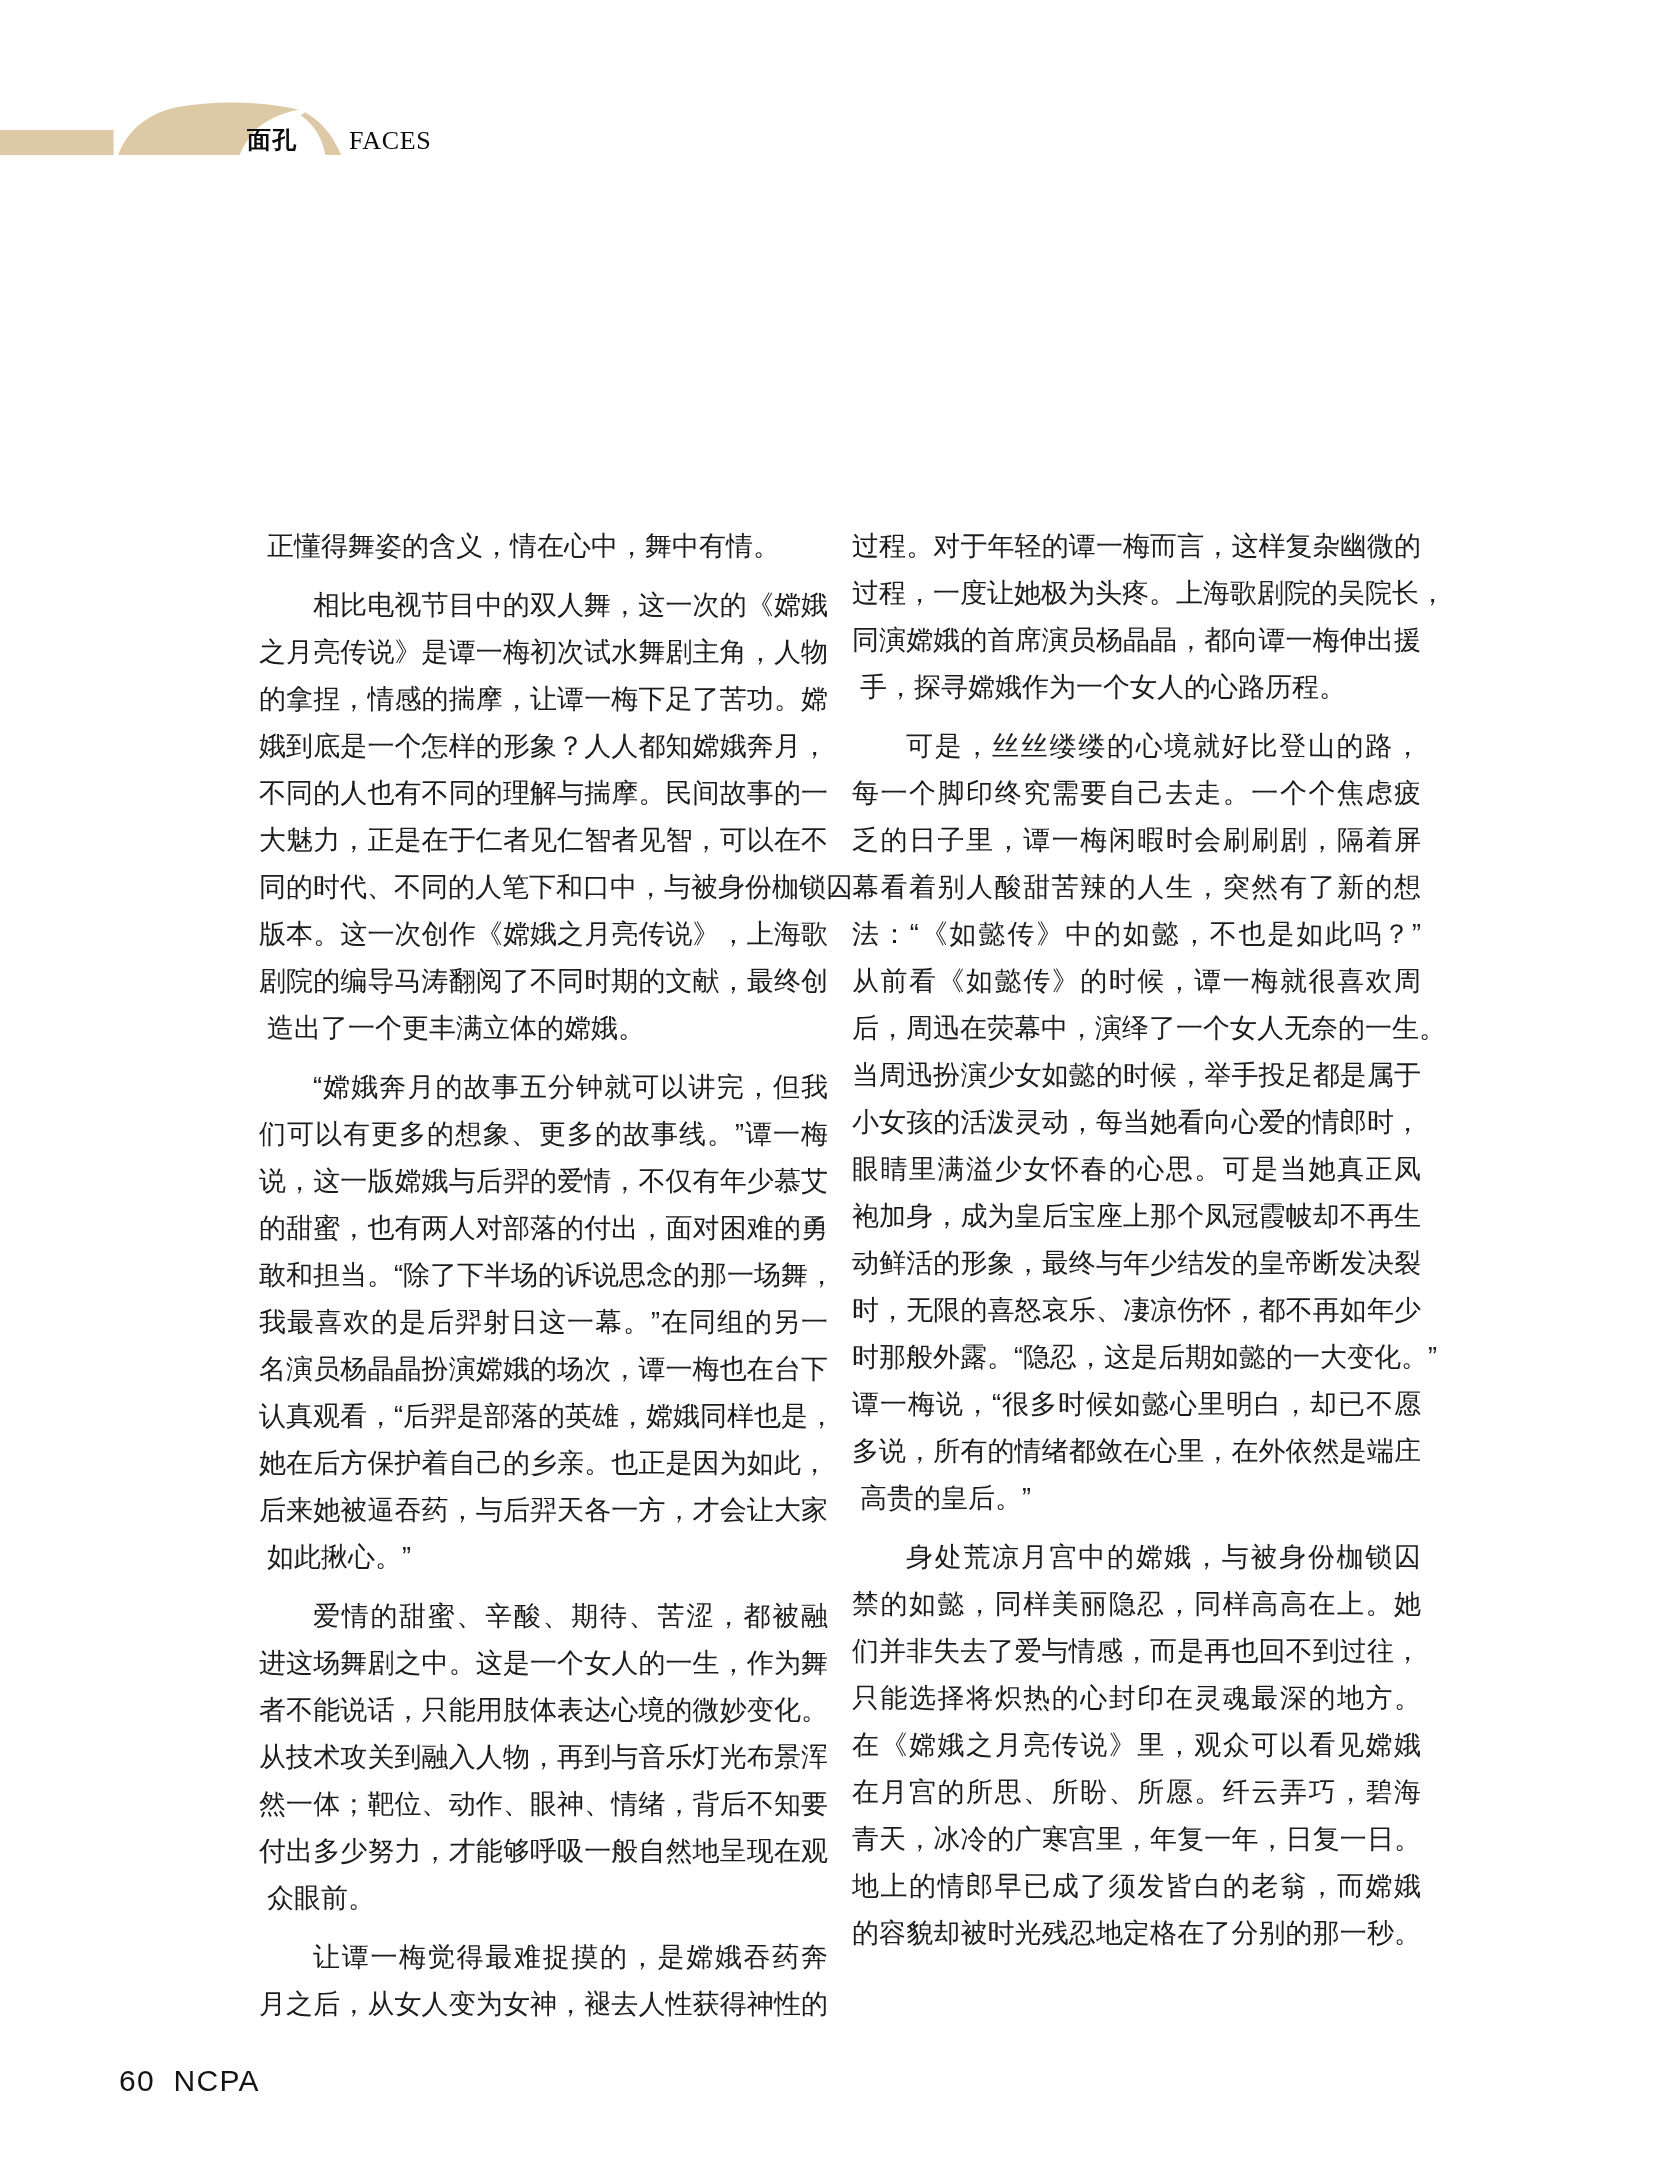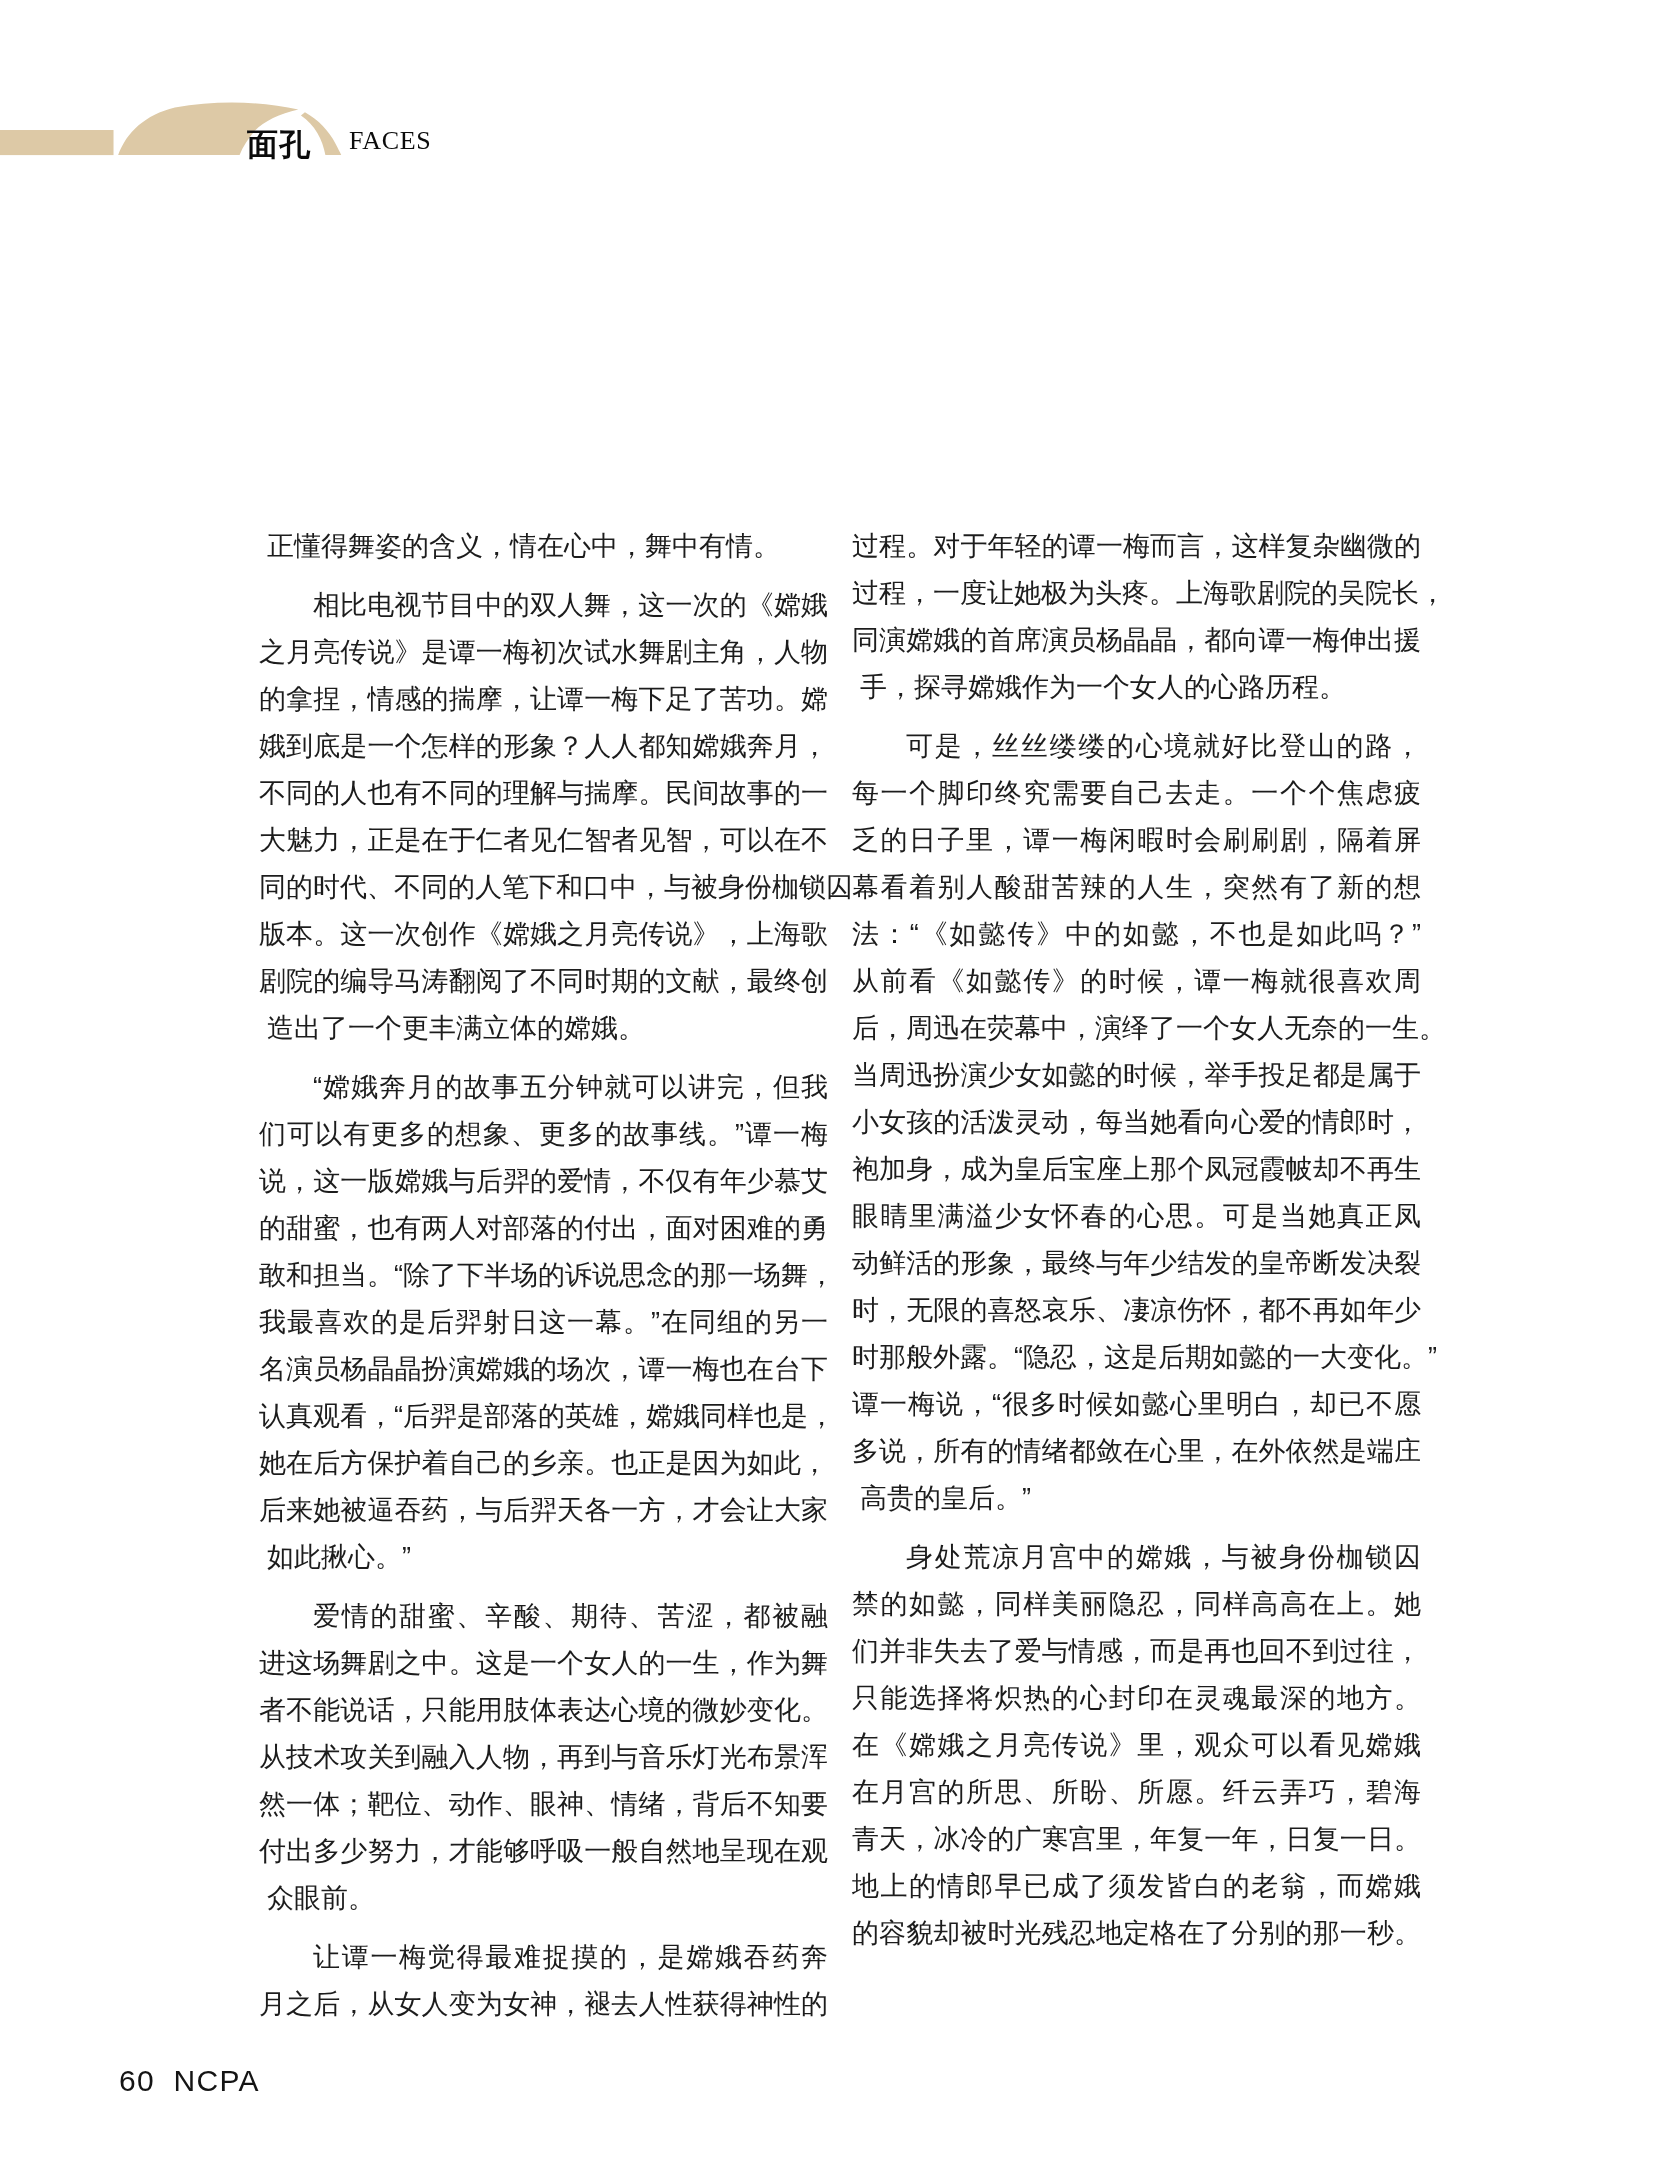--- a/index.html
+++ b/index.html
@@ -13,21 +13,21 @@
   }
   
   #header-graphic{
     position:absolute;
     left:0; top:99px;
     width:462px; height:66px;
   }
   #header-title-cn{
     position:absolute;
     left:247px; top:124px;
-    font-size:31px;
+    font-size:24px;
     font-weight:bold;
     color:#0b0b0b;
     letter-spacing:1.3px;
     white-space:nowrap;
   }
   #header-title-en{
     position:absolute;
     left:349px; top:126px;
     font-family:"Liberation Serif", serif;
     font-size:26px;
@@ -139,22 +139,22 @@
       <div class="text-line end">手，探寻嫦娥作为一个女人的心路历程。</div>
       <div class="text-line indent">可是，丝丝缕缕的心境就好比登山的路，</div>
       <div class="text-line">每一个脚印终究需要自己去走。一个个焦虑疲</div>
       <div class="text-line">乏的日子里，谭一梅闲暇时会刷刷剧，隔着屏</div>
       <div class="text-line">幕看着别人酸甜苦辣的人生，突然有了新的想</div>
       <div class="text-line">法：“《如懿传》中的如懿，不也是如此吗？”</div>
       <div class="text-line">从前看《如懿传》的时候，谭一梅就很喜欢周</div>
       <div class="text-line">后，周迅在荧幕中，演绎了一个女人无奈的一生。</div>
       <div class="text-line">当周迅扮演少女如懿的时候，举手投足都是属于</div>
       <div class="text-line">小女孩的活泼灵动，每当她看向心爱的情郎时，</div>
+      <div class="text-line">眼睛里满溢少女怀春的心思。可是当她真正凤</div>
       <div class="text-line">袍加身，成为皇后宝座上那个凤冠霞帔却不再生</div>
-      <div class="text-line">眼睛里满溢少女怀春的心思。可是当她真正凤</div>
       <div class="text-line">动鲜活的形象，最终与年少结发的皇帝断发决裂</div>
       <div class="text-line">时，无限的喜怒哀乐、凄凉伤怀，都不再如年少</div>
       <div class="text-line">时那般外露。“隐忍，这是后期如懿的一大变化。”</div>
       <div class="text-line">谭一梅说，“很多时候如懿心里明白，却已不愿</div>
       <div class="text-line">多说，所有的情绪都敛在心里，在外依然是端庄</div>
       <div class="text-line end">高贵的皇后。”</div>
       <div class="text-line indent">身处荒凉月宫中的嫦娥，与被身份枷锁囚</div>
       <div class="text-line">禁的如懿，同样美丽隐忍，同样高高在上。她</div>
       <div class="text-line">们并非失去了爱与情感，而是再也回不到过往，</div>
       <div class="text-line">只能选择将炽热的心封印在灵魂最深的地方。</div>

